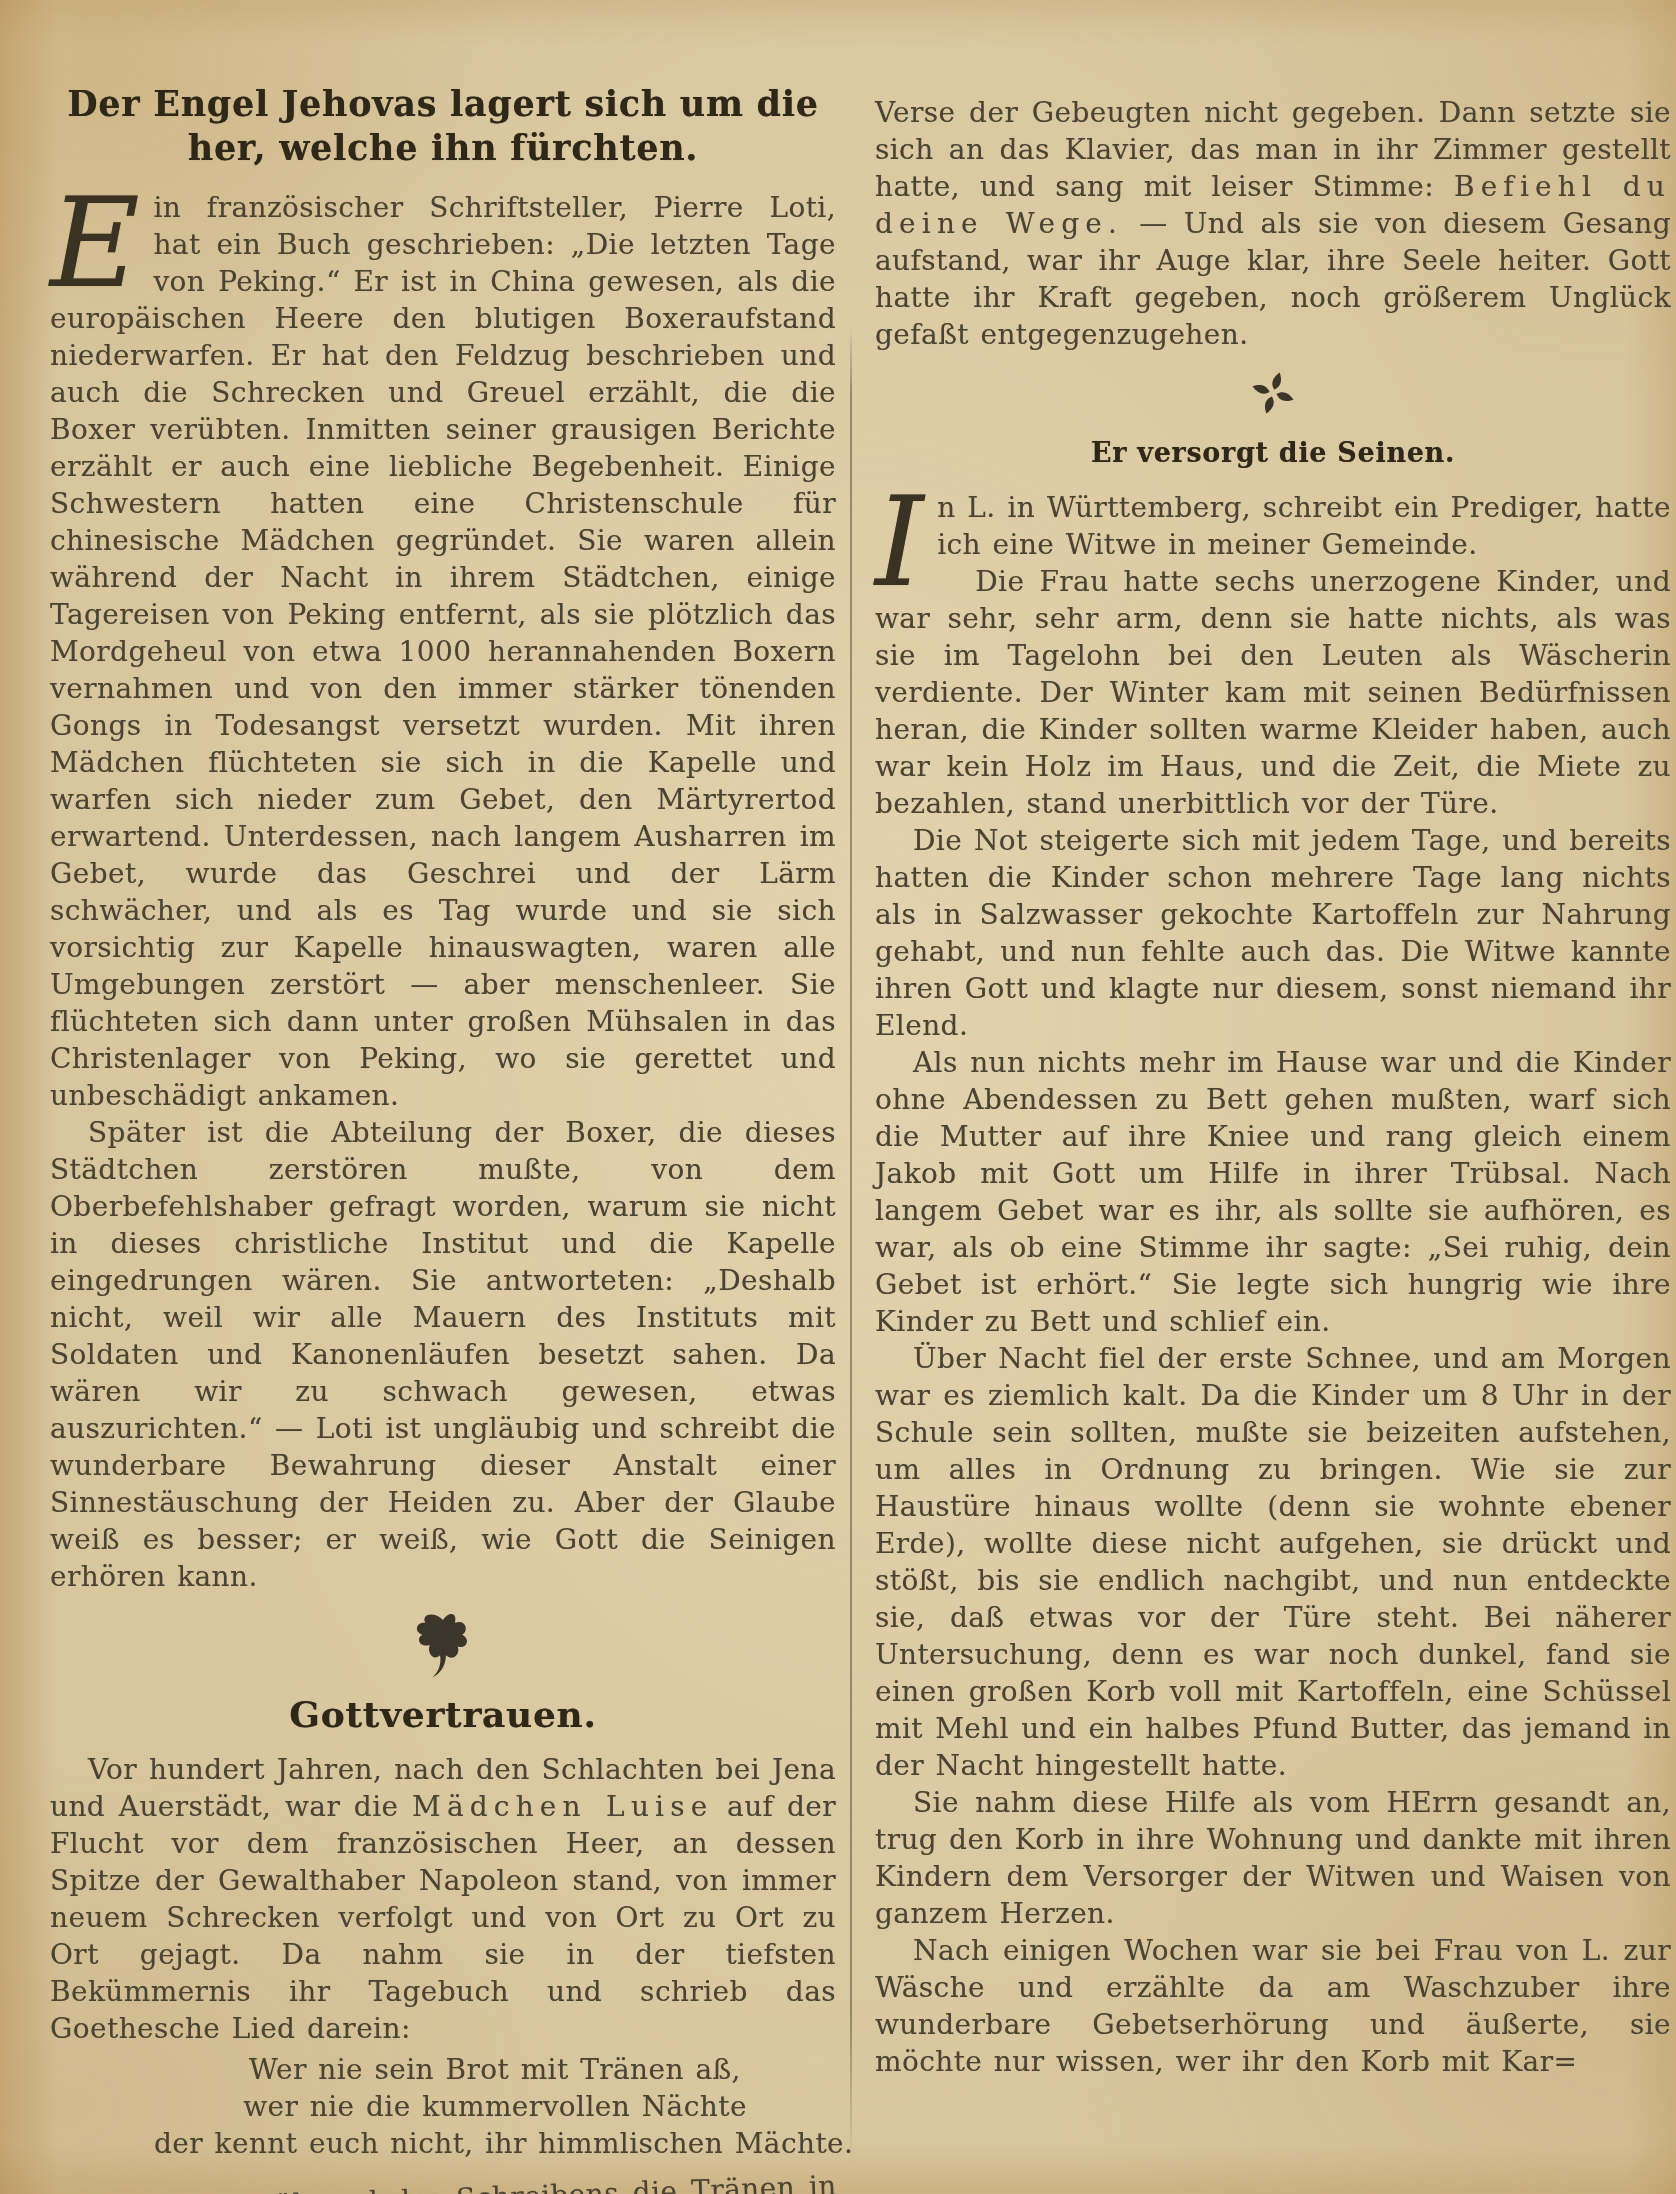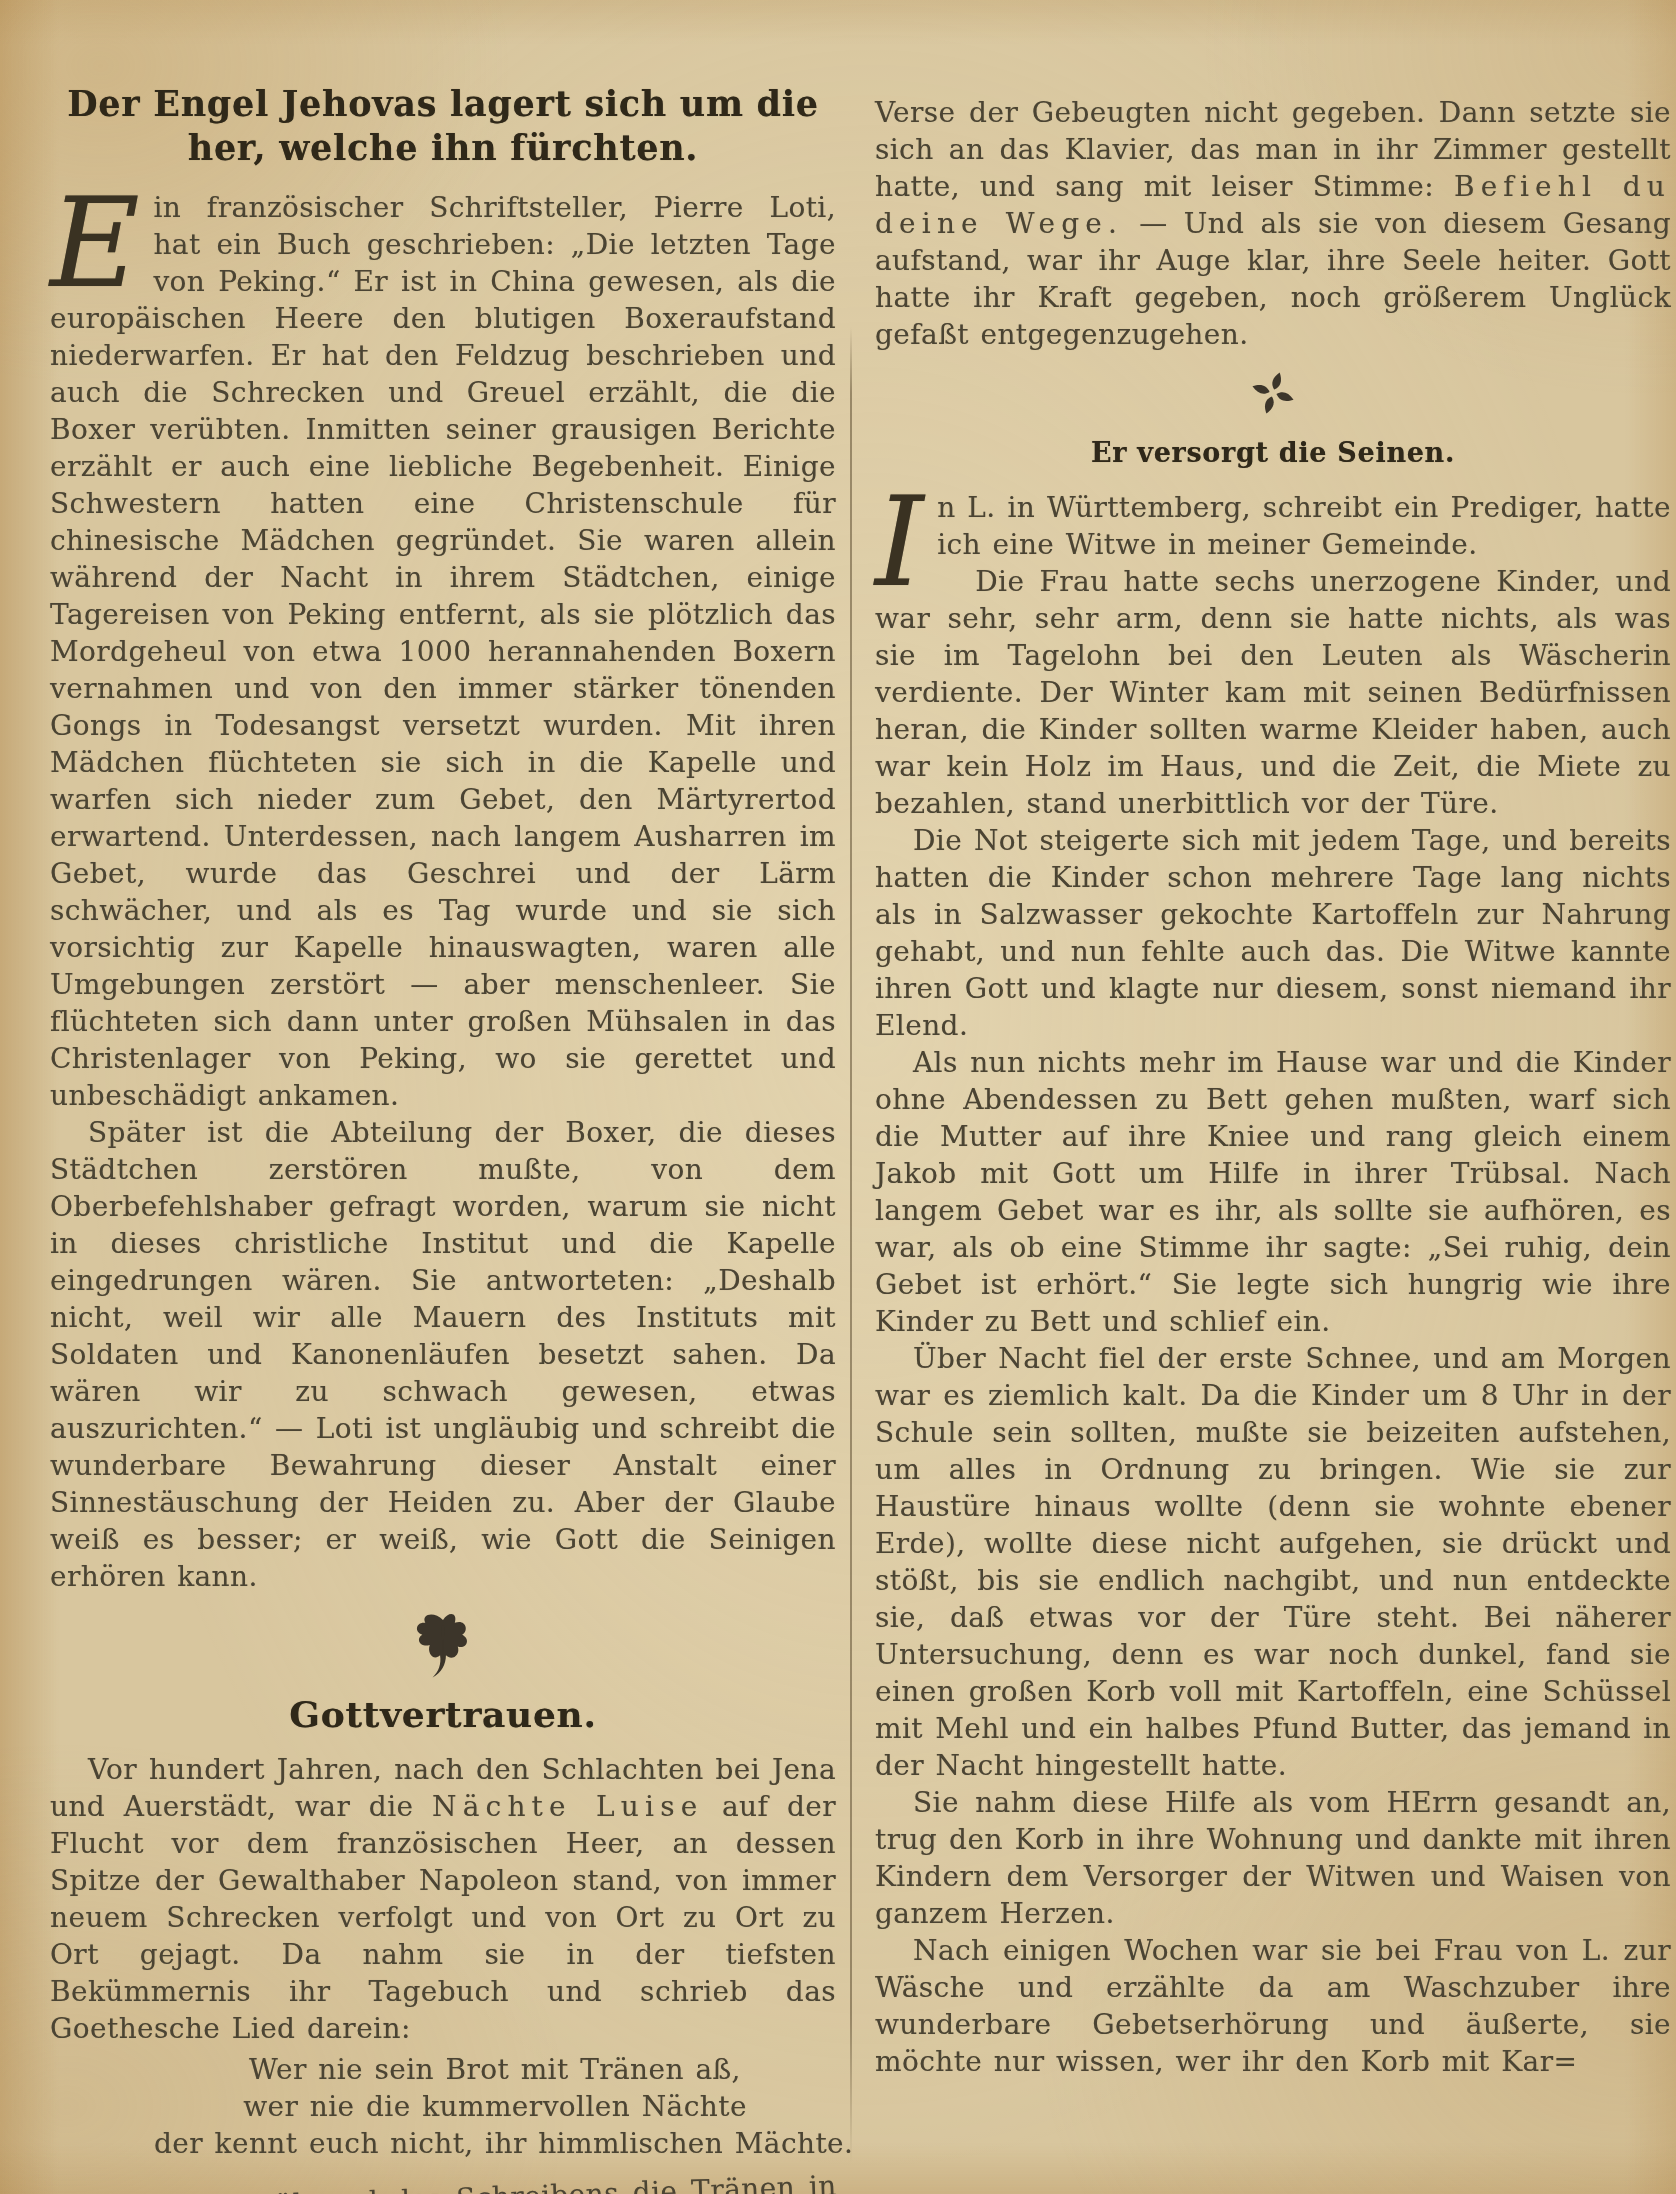--- a/index.html
+++ b/index.html
@@ -72,21 +72,21 @@
   <div class="ornament">
     <svg width="62" height="68" viewBox="0 0 42 46">
       <path fill="#3c352a" d="M21 6 C15 0 6 2 9 8 C3 7 1 14 7 16 C2 19 6 25 12 23 C10 29 15 34 19 30 C20 36 18 41 14 45 C20 42 23 36 23 30 C27 34 33 30 31 24 C37 26 40 19 34 16 C39 13 36 5 29 8 C31 1 25 0 21 6 Z"></path>
       <path fill="#3c352a" d="M20.2 10 L21.8 10 L21.5 30 L20.5 30 Z"></path>
     </svg>
   </div>
 
   <div class="headline h2">Gottvertrauen.</div>
 
   <div class="body-text para indent">
-    <span>Vor hundert Jahren, nach den Schlachten bei Jena und Auerstädt, war die </span><span class="sperr">Nächte Luise</span><span> auf der Flucht vor dem französischen Heer, an dessen Spitze der Gewalthaber Napoleon stand, von immer neuem Schrecken verfolgt und von Ort zu Ort zu Ort gejagt. Da nahm sie in der tiefsten Bekümmernis ihr Tagebuch und schrieb das Goethesche Lied darein:</span>
+    <span>Vor hundert Jahren, nach den Schlachten bei Jena und Auerstädt, war die </span><span class="sperr">Mädchen Luise</span><span> auf der Flucht vor dem französischen Heer, an dessen Spitze der Gewalthaber Napoleon stand, von immer neuem Schrecken verfolgt und von Ort zu Ort zu Ort gejagt. Da nahm sie in der tiefsten Bekümmernis ihr Tagebuch und schrieb das Goethesche Lied darein:</span>
   </div>
 
   <div class="body-text poem">
     <div>Wer nie sein Brot mit Tränen aß,</div>
     <div>wer nie die kummervollen Nächte</div>
     <div>der kennt euch nicht, ihr himmlischen Mächte.</div>
   </div>
 
   <div class="body-text para indent tilt">
     <span>Ihr waren während des Schreibens die Tränen in die Augen gekommen. Trost hatten aber die</span>

